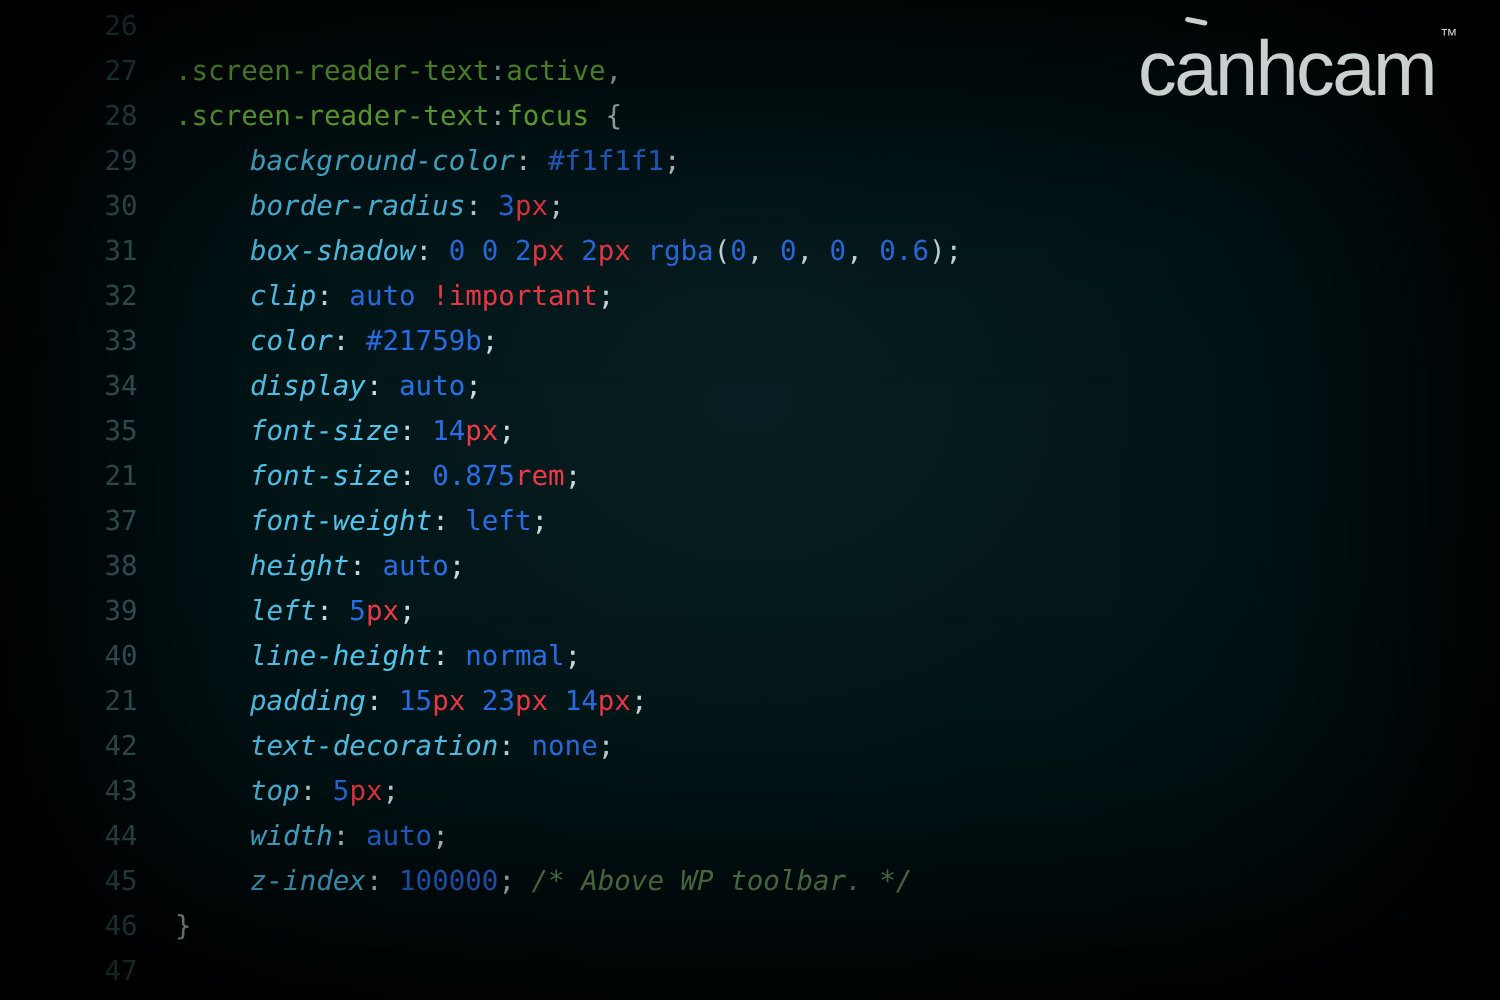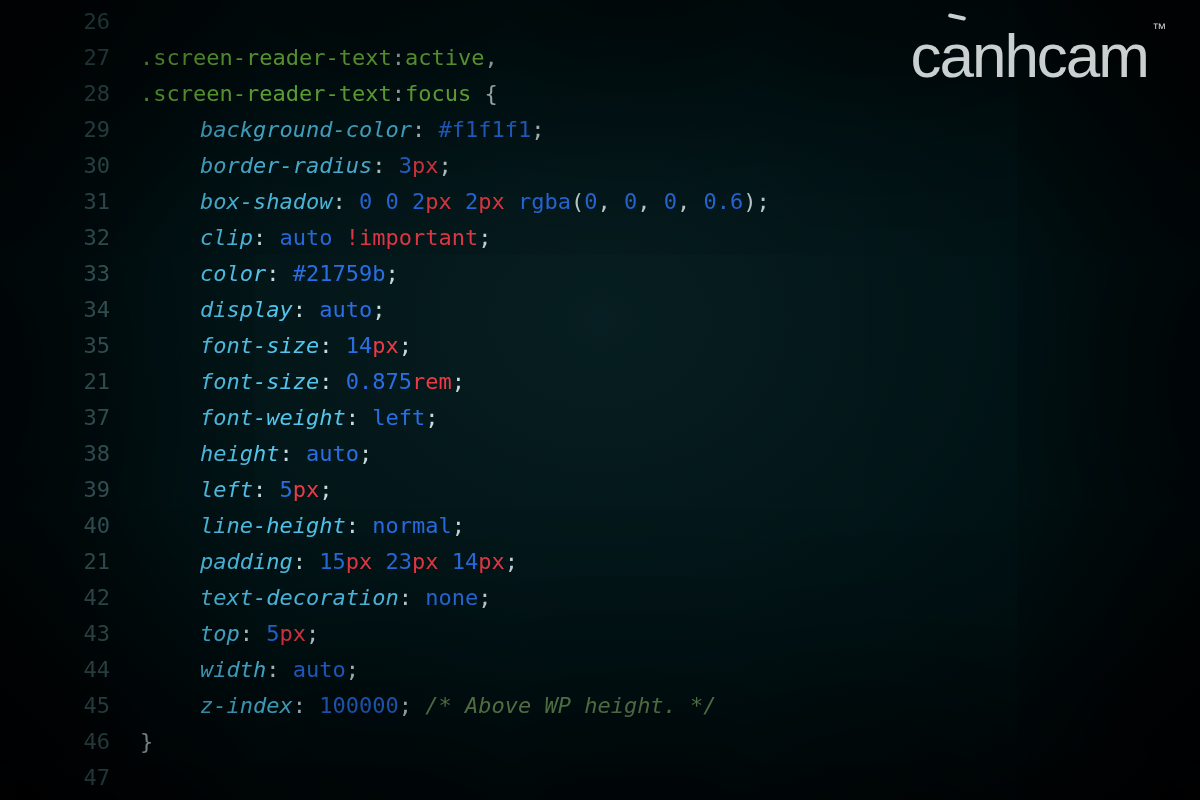--- a/index.html
+++ b/index.html
@@ -53,18 +53,18 @@
       <div class="row"><span class="ln">35</span><span class="content"><span class="indent"></span><span class="prop">font-size</span><span class="punct">: </span><span class="val-num">14</span><span class="val-unit">px</span><span class="punct">;</span></span></div>
       <div class="row"><span class="ln">21</span><span class="content"><span class="indent"></span><span class="prop">font-size</span><span class="punct">: </span><span class="val-num">0.875</span><span class="val-unit">rem</span><span class="punct">;</span></span></div>
       <div class="row"><span class="ln">37</span><span class="content"><span class="indent"></span><span class="prop">font-weight</span><span class="punct">: </span><span class="val-kw">left</span><span class="punct">;</span></span></div>
       <div class="row"><span class="ln">38</span><span class="content"><span class="indent"></span><span class="prop">height</span><span class="punct">: </span><span class="val-kw">auto</span><span class="punct">;</span></span></div>
       <div class="row"><span class="ln">39</span><span class="content"><span class="indent"></span><span class="prop">left</span><span class="punct">: </span><span class="val-num">5</span><span class="val-unit">px</span><span class="punct">;</span></span></div>
       <div class="row"><span class="ln">40</span><span class="content"><span class="indent"></span><span class="prop">line-height</span><span class="punct">: </span><span class="val-kw">normal</span><span class="punct">;</span></span></div>
       <div class="row"><span class="ln">21</span><span class="content"><span class="indent"></span><span class="prop">padding</span><span class="punct">: </span><span class="val-num">15</span><span class="val-unit">px</span> <span class="val-num">23</span><span class="val-unit">px</span> <span class="val-num">14</span><span class="val-unit">px</span><span class="punct">;</span></span></div>
       <div class="row"><span class="ln">42</span><span class="content"><span class="indent"></span><span class="prop">text-decoration</span><span class="punct">: </span><span class="val-kw">none</span><span class="punct">;</span></span></div>
       <div class="row"><span class="ln">43</span><span class="content"><span class="indent"></span><span class="prop">top</span><span class="punct">: </span><span class="val-num">5</span><span class="val-unit">px</span><span class="punct">;</span></span></div>
       <div class="row"><span class="ln">44</span><span class="content"><span class="indent"></span><span class="prop">width</span><span class="punct">: </span><span class="val-kw">auto</span><span class="punct">;</span></span></div>
-      <div class="row"><span class="ln">45</span><span class="content"><span class="indent"></span><span class="prop">z-index</span><span class="punct">: </span><span class="val-num">100000</span><span class="punct">;</span> <span class="comment">/* Above WP height. */</span></span></div>
+      <div class="row"><span class="ln">45</span><span class="content"><span class="indent"></span><span class="prop">z-index</span><span class="punct">: </span><span class="val-num">100000</span><span class="punct">;</span> <span class="comment">/* Above WP toolbar. */</span></span></div>
       <div class="row"><span class="ln">46</span><span class="content"><span class="punct">}</span></span></div>
       <div class="row"><span class="ln">47</span><span class="content"></span></div>
     </div>
   <div class="vignette"></div>
 </div>
 
 </body></html>

